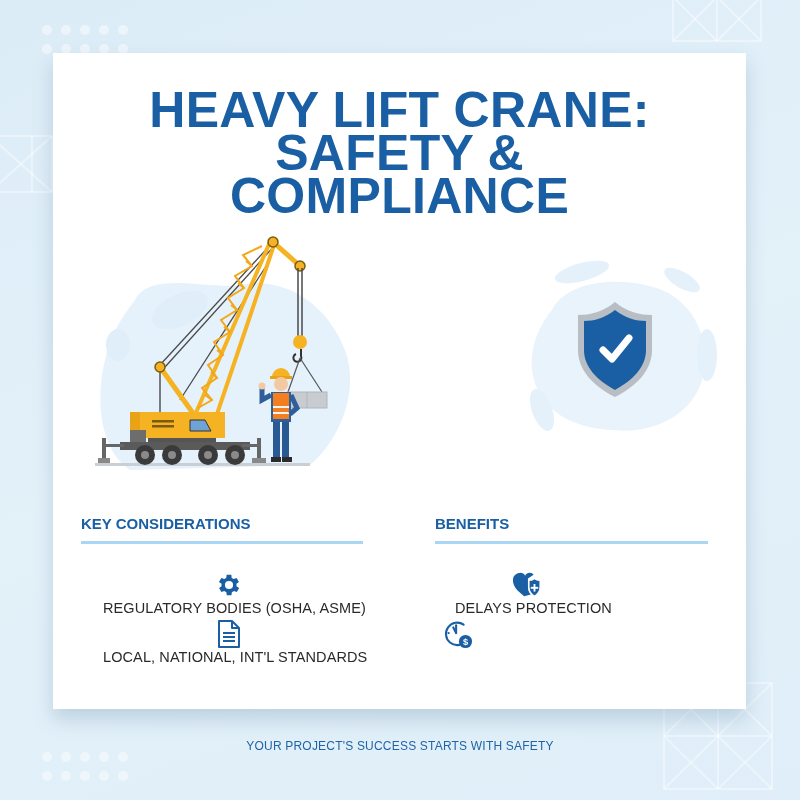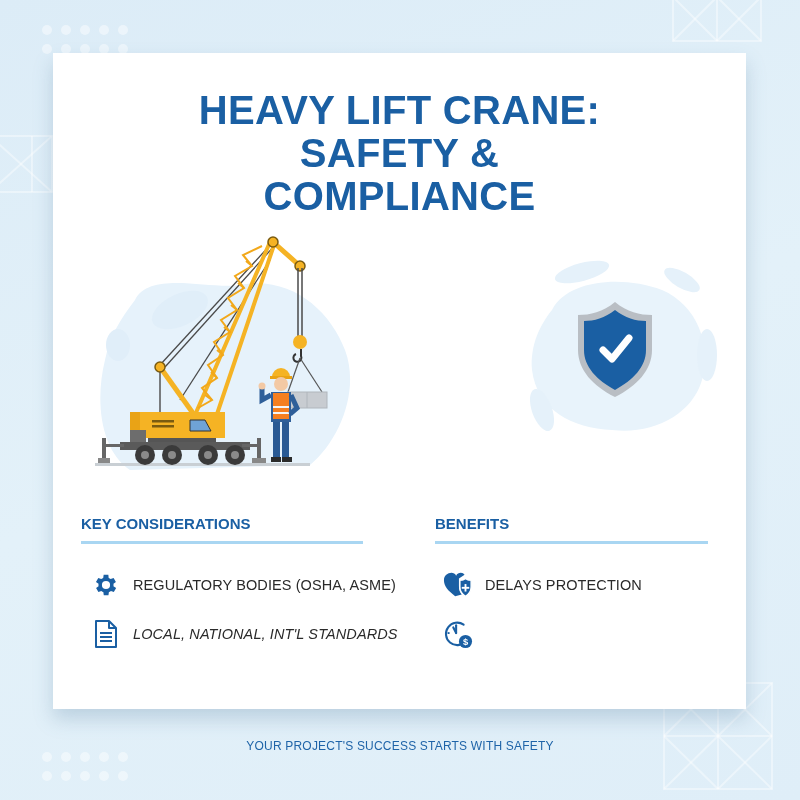--- a/index.html
+++ b/index.html
@@ -11,29 +11,29 @@
   .bg-deco { position: absolute; }
   .dots { display: grid; grid-template-columns: repeat(5, 10px); gap: 9px 9px; }
   .dots span { width: 10px; height: 10px; border-radius: 50%; background: rgba(255,255,255,0.45); display: block; }
   .card {
     position: absolute; left: 53px; top: 53px; width: 693px; height: 656px;
     background: #ffffff;
     box-shadow: 0 10px 18px rgba(90,130,160,0.28);
   }
   .title {
     position: absolute; left: 0; right: 0; top: 36px; text-align: center;
-    color: #1a5fa3; font-weight: bold; font-size: 40px; line-height: 43px;
+    color: #1a5fa3; font-weight: bold; font-size: 50px; line-height: 43px;
     letter-spacing: 0.3px; font-family: "Liberation Sans", sans-serif;
   }
   .illus { position: absolute; }
   .section-heading {
     position: absolute; color: #1a5fa3; font-weight: bold; font-size: 15px;
   }
   .divider { position: absolute; height: 3px; background: #a9d6f2; }
-  .item { position: absolute; display: flex; align-items: center; }
+  .item { position: absolute; display: flex; align-items: center; flex-direction: column; }
   .item .icon { width: 30px; height: 30px; display: flex; align-items: center; justify-content: center; }
   .item .label { margin-left: 12px; font-size: 14.5px; color: #2a2a2a; letter-spacing: 0.1px; }
   .tagline {
     position: absolute; left: 0; right: 0; top: 739px; text-align: center;
     color: #1f64a8; font-size: 12px; letter-spacing: 0.2px;
   }
 </style>
 </head>
 <body>
 
@@ -204,21 +204,21 @@
 
   <div class="item" style="left:38px; top:517px;">
     <span class="icon">
       <svg width="28" height="28" viewBox="0 0 24 24">
         <path fill="#1a5fa3" d="M19.4 13a7.5 7.5 0 0 0 0-2l2.1-1.6-2-3.5-2.5 1a7.6 7.6 0 0 0-1.7-1L15 3.2h-4l-.4 2.7a7.6 7.6 0 0 0-1.7 1l-2.5-1-2 3.5L6.6 11a7.5 7.5 0 0 0 0 2l-2.1 1.6 2 3.5 2.5-1a7.6 7.6 0 0 0 1.7 1l.4 2.7h4l.4-2.7a7.6 7.6 0 0 0 1.7-1l2.5 1 2-3.5zM13 15.5a3.5 3.5 0 1 1 0-7 3.5 3.5 0 0 1 0 7z" transform="translate(-1 0)"></path>
       </svg>
     </span>
     <span class="label">REGULATORY BODIES (OSHA, ASME)</span>
   </div>
 
-  <div class="item" style="left:38px; top:566px;font-style:italic;">
+  <div class="item" style="left:38px; top:566px;">
     <span class="icon">
       <svg width="26" height="30" viewBox="0 0 26 30">
         <path d="M3 2 H16 L23 9 V28 H3 Z" fill="none" stroke="#1a5fa3" stroke-width="2" stroke-linejoin="round"></path>
         <path d="M16 2 V9 H23" fill="none" stroke="#1a5fa3" stroke-width="2" stroke-linejoin="round"></path>
         <line x1="7" y1="14" x2="19" y2="14" stroke="#1a5fa3" stroke-width="2"></line>
         <line x1="7" y1="18" x2="19" y2="18" stroke="#1a5fa3" stroke-width="2"></line>
         <line x1="7" y1="22" x2="19" y2="22" stroke="#1a5fa3" stroke-width="2"></line>
       </svg>
     </span>
     <span class="label">LOCAL, NATIONAL, INT'L STANDARDS</span>

